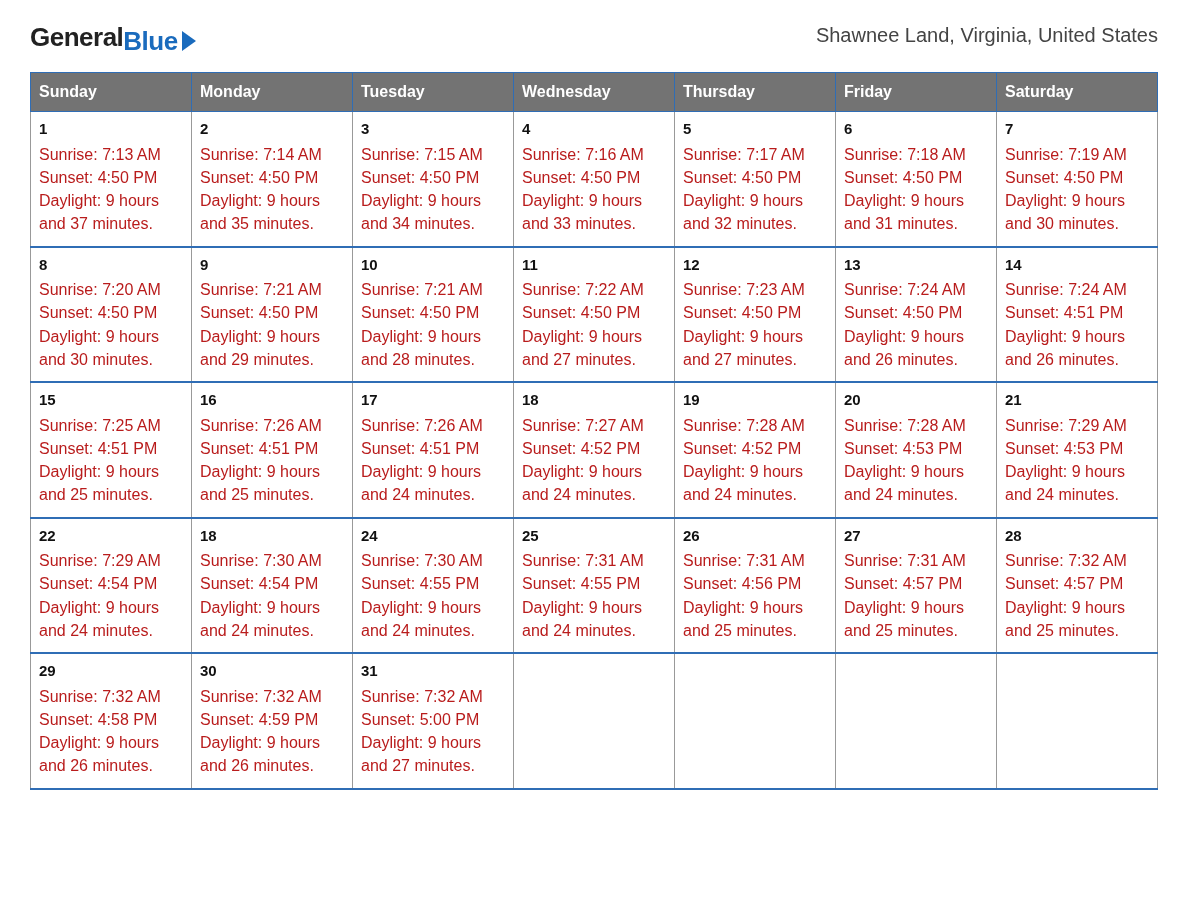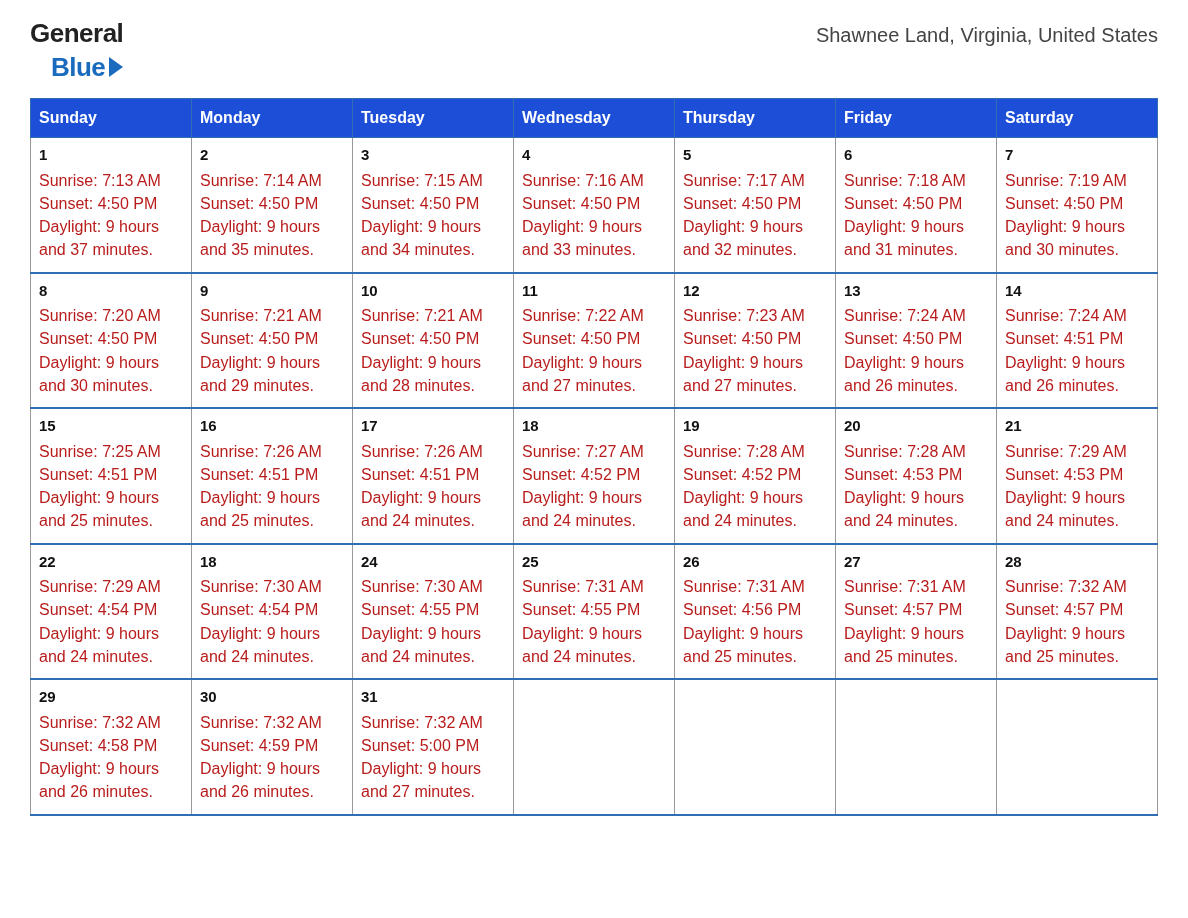--- a/index.html
+++ b/index.html
@@ -12,22 +12,22 @@
       padding: 20px 30px;
     }
     .header {
       display: flex;
       justify-content: space-between;
       align-items: flex-start;
       margin-bottom: 18px;
     }
     .logo {
       display: flex;
-      flex-direction: column;
-      align-items: flex-end;
+      flex-direction: row;
+      align-items: center;
       line-height: 1;
     }
     .logo-general {
       font-size: 26px;
       font-weight: bold;
       color: #222;
       letter-spacing: -0.5px;
     }
     .logo-blue {
       font-size: 26px;
@@ -60,21 +60,21 @@
       font-size: 20px;
       color: #444;
       margin-top: 4px;
     }
     table {
       width: 100%;
       border-collapse: collapse;
       table-layout: fixed;
     }
     thead tr {
-      background: #1d4ed8;
+      background: #737373;
     }
     thead th {
       color: #fff;
       font-size: 16px;
       font-weight: 600;
       padding: 10px 8px;
       text-align: left;
       border: 1px solid #2f6db5;
     }
     tbody td {

